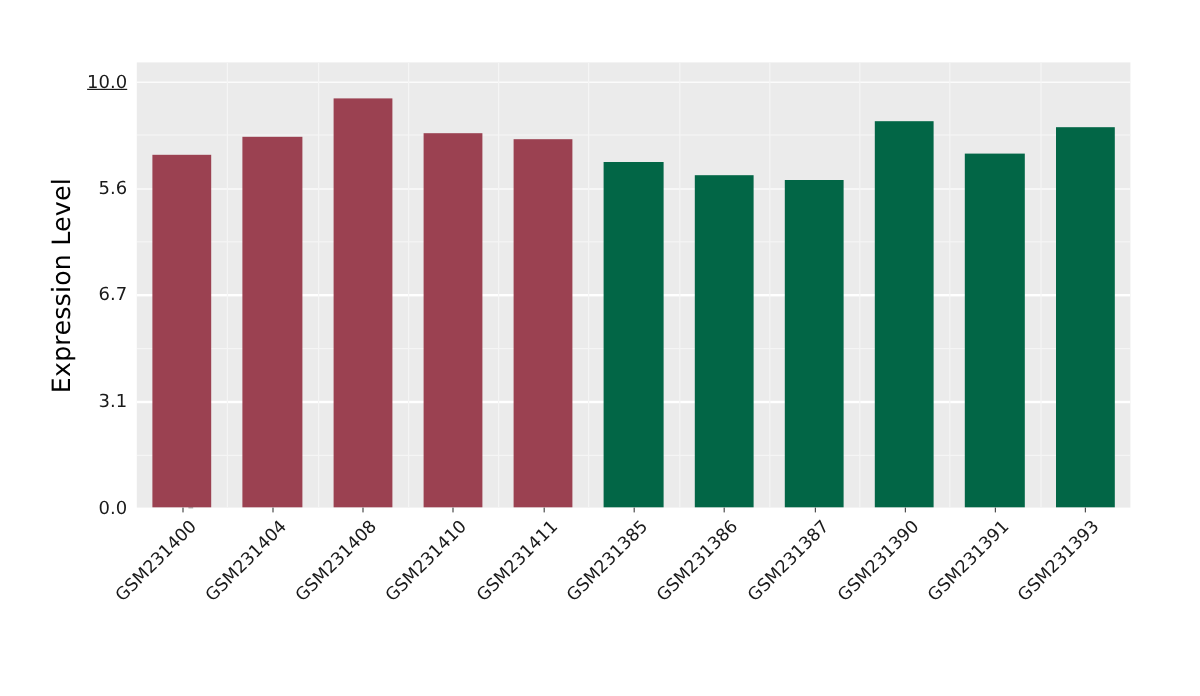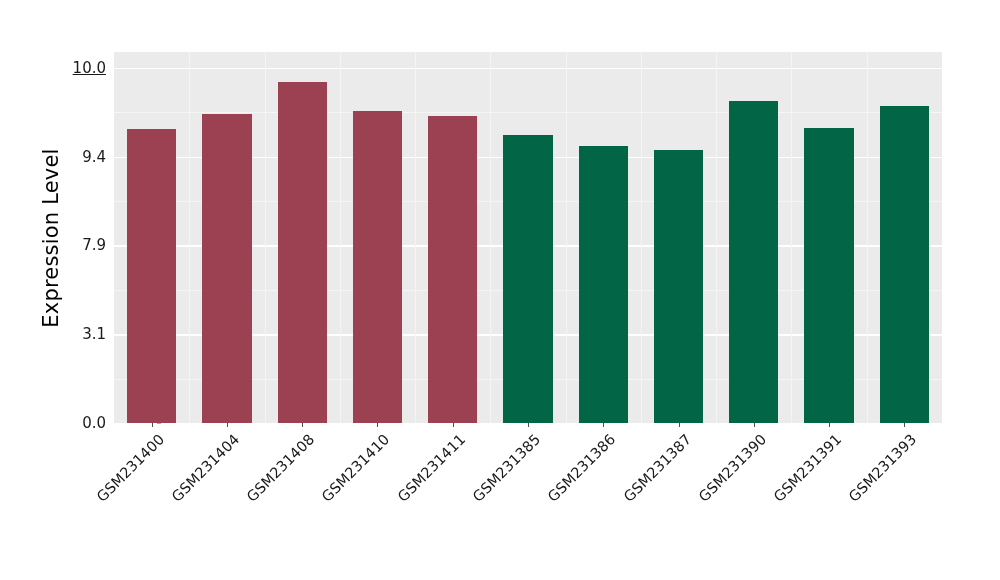--- a/index.html
+++ b/index.html
@@ -135,23 +135,23 @@
 
 <div id="figure">
 
   <div id="y-axis-title">Expression Level</div>
 
   <div id="y-tick-labels">
       <div class="y-tick-label" style="top: 423px;">0.0</div>
       <div class="y-tick-mark" style="top: 423px;"></div>
       <div class="y-tick-label" style="top: 334.244px;">3.1</div>
       <div class="y-tick-mark" style="top: 334.244px;"></div>
-      <div class="y-tick-label" style="top: 245.488px;">7.9</div>
+      <div class="y-tick-label" style="top: 245.488px;">6.7</div>
       <div class="y-tick-mark" style="top: 245.488px;"></div>
-      <div class="y-tick-label" style="top: 156.732px;">9.4</div>
+      <div class="y-tick-label" style="top: 156.732px;">5.6</div>
       <div class="y-tick-mark" style="top: 156.732px;"></div>
       <div class="y-tick-label" style="top: 67.9761px; text-decoration: underline;">10.0</div>
       <div class="y-tick-mark" style="top: 67.9761px;"></div>
     </div>
 
   <div id="plot-panel">
       <div class="gridline-minor" style="top: 326.622px;"></div>
       <div class="gridline-minor" style="top: 237.866px;"></div>
       <div class="gridline-minor" style="top: 149.11px;"></div>
       <div class="gridline-minor" style="top: 60.3541px;"></div>

